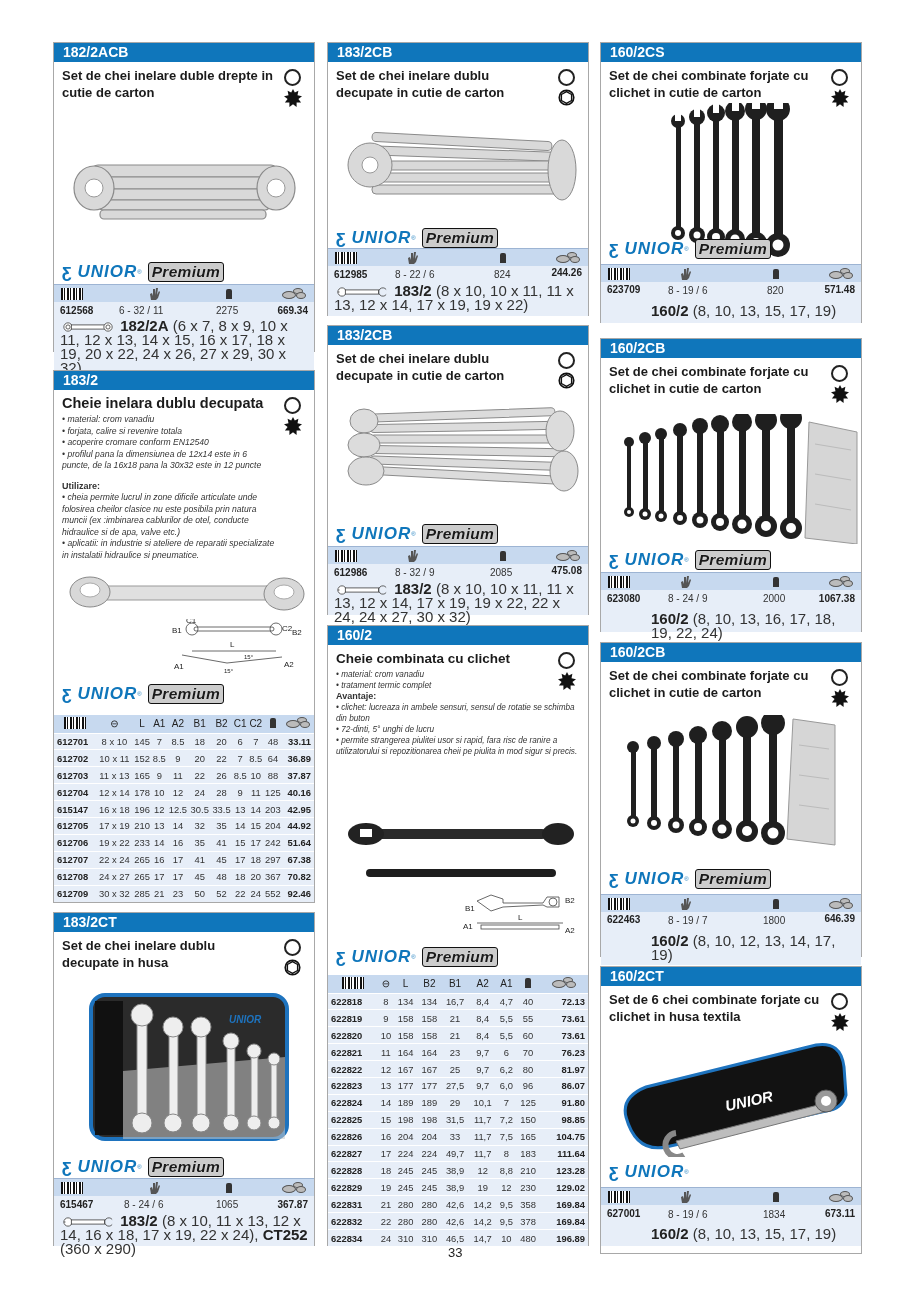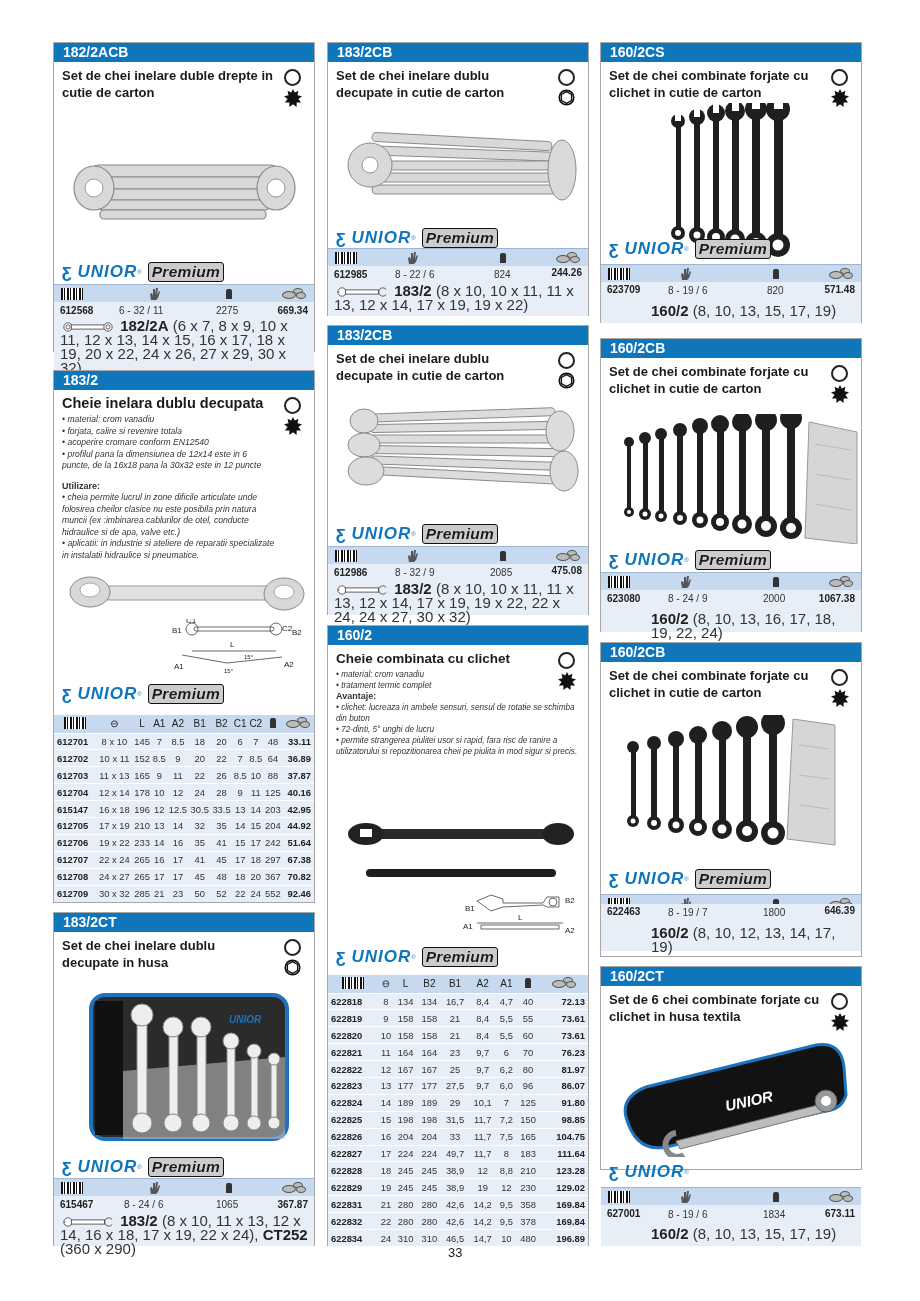--- a/index.html
+++ b/index.html
@@ -964,33 +964,33 @@
     <svg class="ic" style="left:78px;top:2px" width="14" height="14">
         <use href="#hand"></use>
       </svg>
     <span class="ic wt" style="left:172px"></span>
     <span class="ic coins" style="right:8px">
         <i style="left:0;top:3px;width:14px;height:8px"></i>
         <i style="left:11px;top:0;width:10px;height:6px"></i>
         <i style="left:14px;top:4px;width:10px;height:7px"></i>
       </span>
   </div>
-  <div class="inforow" style="top:261px;height:47px">
+  <div class="inforow" style="top:269px;height:53px">
     <span class="code" style="top:2px">622463</span>
     <span class="v" style="left:67px;top:3px">8 - 19 / 7</span>
     <span class="v" style="left:162px;top:3px">1800</span>
     <span class="price" style="top:1px">646.39</span>
     <div class="note" style="top:22px;left:50px">
       <b>160/2</b>
       <span>(8, 10, 12, 13, 14, 17, 19)</span>
     </div>
   </div>
 </div>
 
-<div class="card" style="left:600px;top:966px;width:262px;height:204px;">
+<div class="card" style="left:600px;top:966px;width:262px;height:288px;">
   <div class="hdr">160/2CT</div>
   <div class="title">Set de 6 chei combinate forjate cu clichet in husa textila</div>
   <div class="sym" style="top:26px">
     <div class="c"></div>
     <svg class="star">
         <use href="#star12"></use>
       </svg>
   </div>
   <svg class="photo" style="left:15px;top:70px" width="235" height="120" viewBox="0 0 235 120">
     <path d="M10 80 Q5 60 30 50 L200 8 Q225 4 228 30 L230 58 Q226 72 210 74 L50 110 Q20 116 10 80 Z" fill="#121212" stroke="#1e73be" stroke-width="3"></path>

